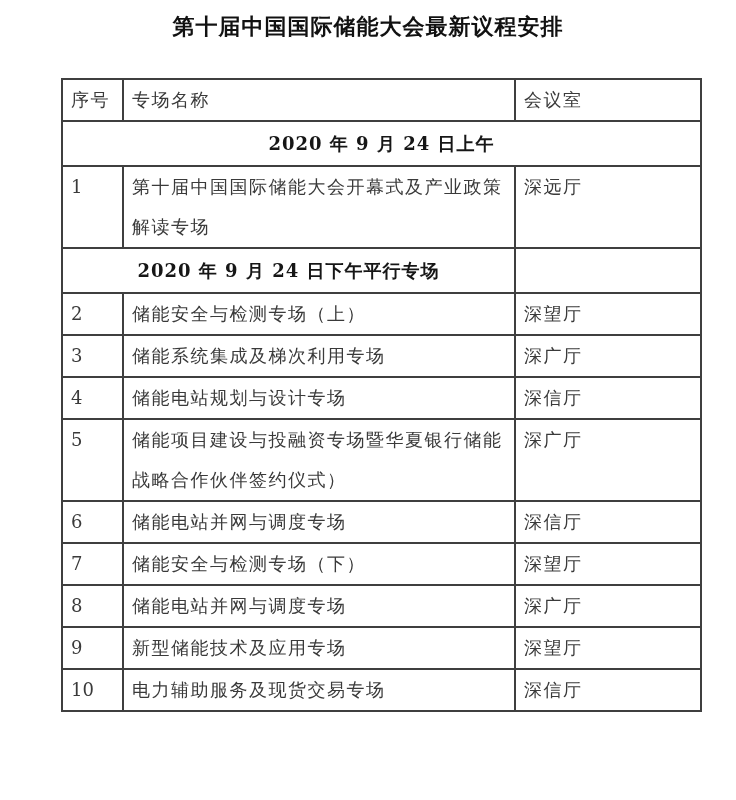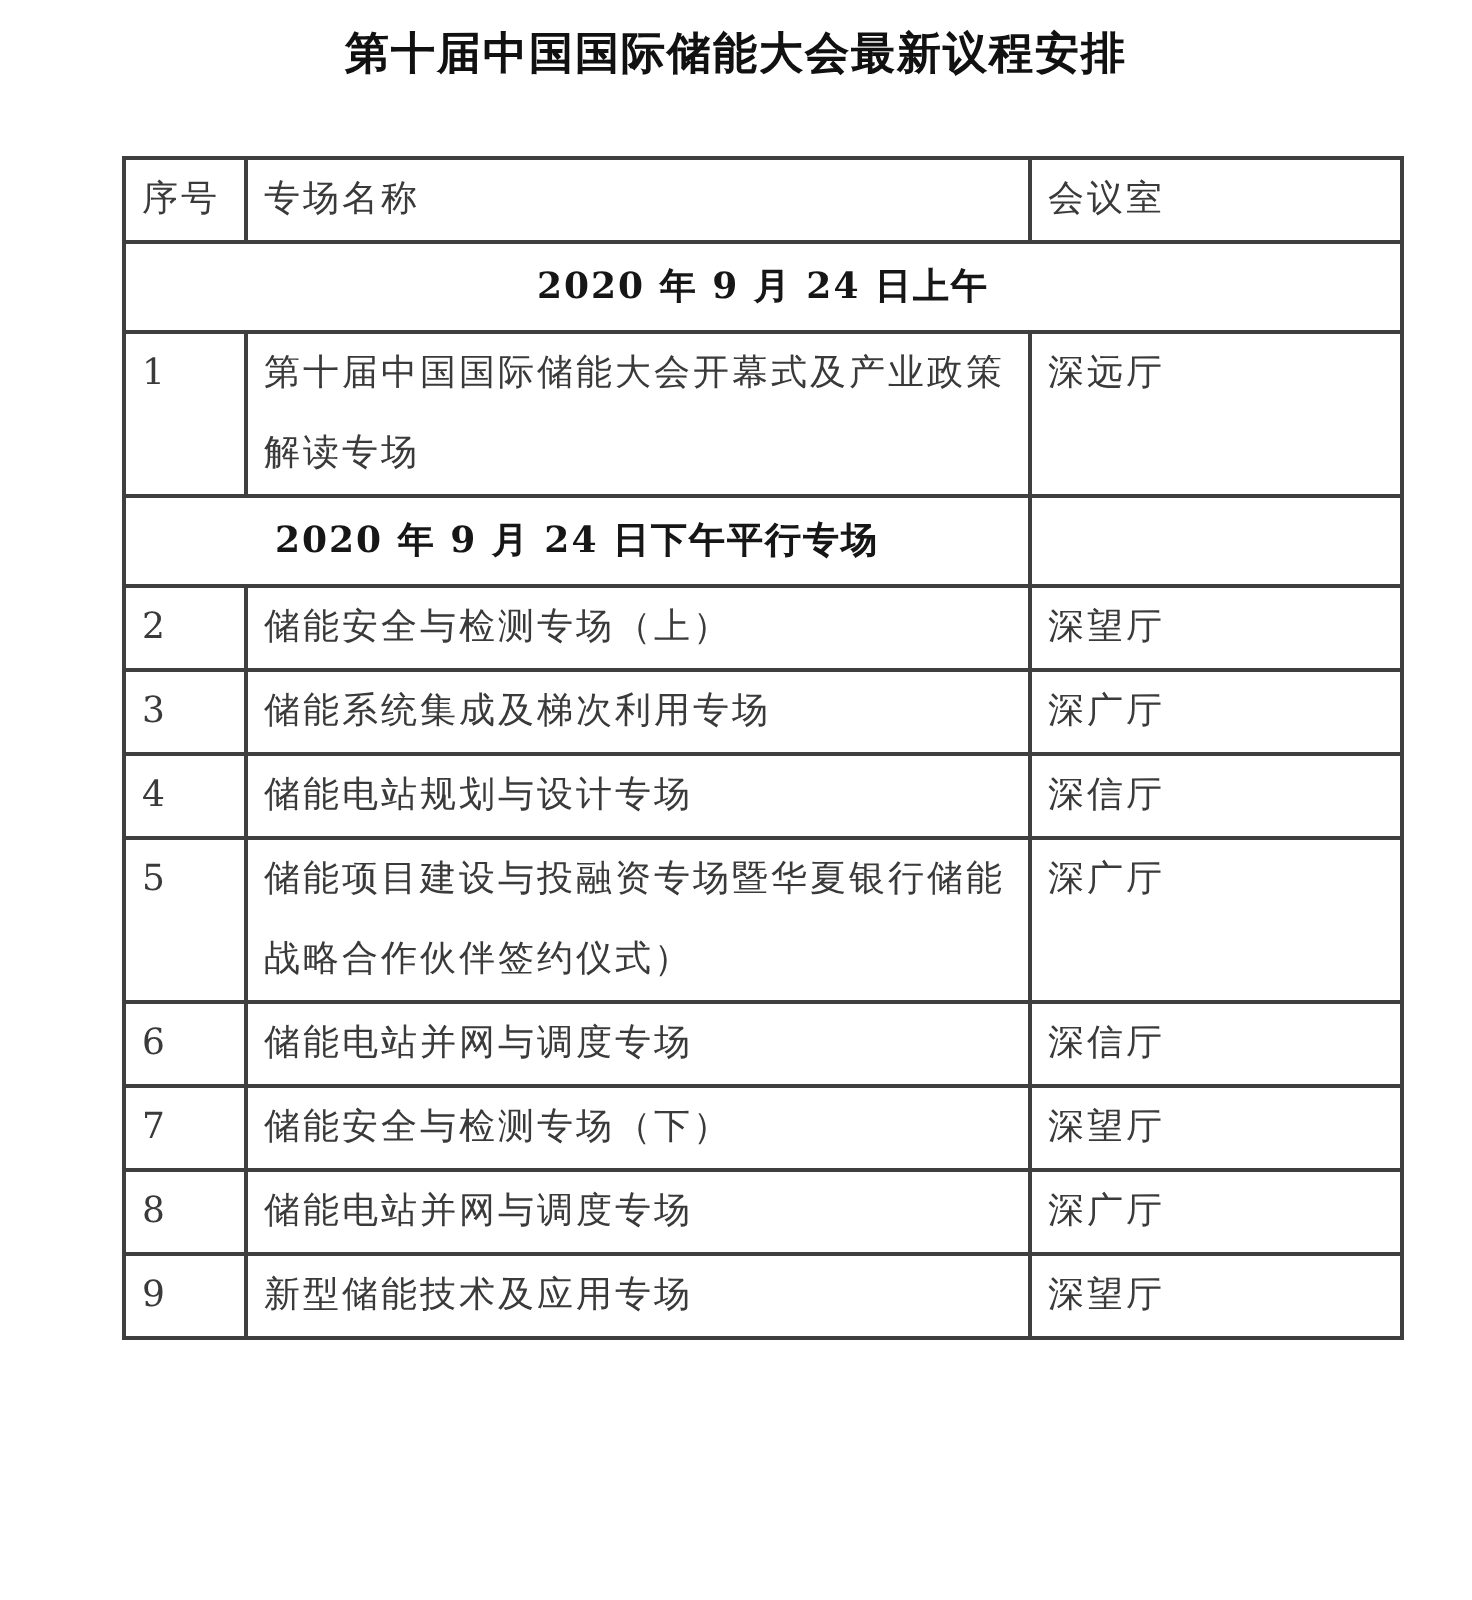--- a/index.html
+++ b/index.html
@@ -128,15 +128,20 @@
         <tr class="">
           <td class="idx">8</td>
           <td class="session">储能电站并网与调度专场</td>
           <td class="room">深广厅</td>
         </tr>
         <tr class="">
           <td class="idx">9</td>
           <td class="session">新型储能技术及应用专场</td>
           <td class="room">深望厅</td>
         </tr>
+        <tr class="">
+          <td class="idx">10</td>
+          <td class="session">电力辅助服务及现货交易专场</td>
+          <td class="room">深信厅</td>
+        </tr>
       </tbody>
   </table>
 </div>
 
 </body></html>

